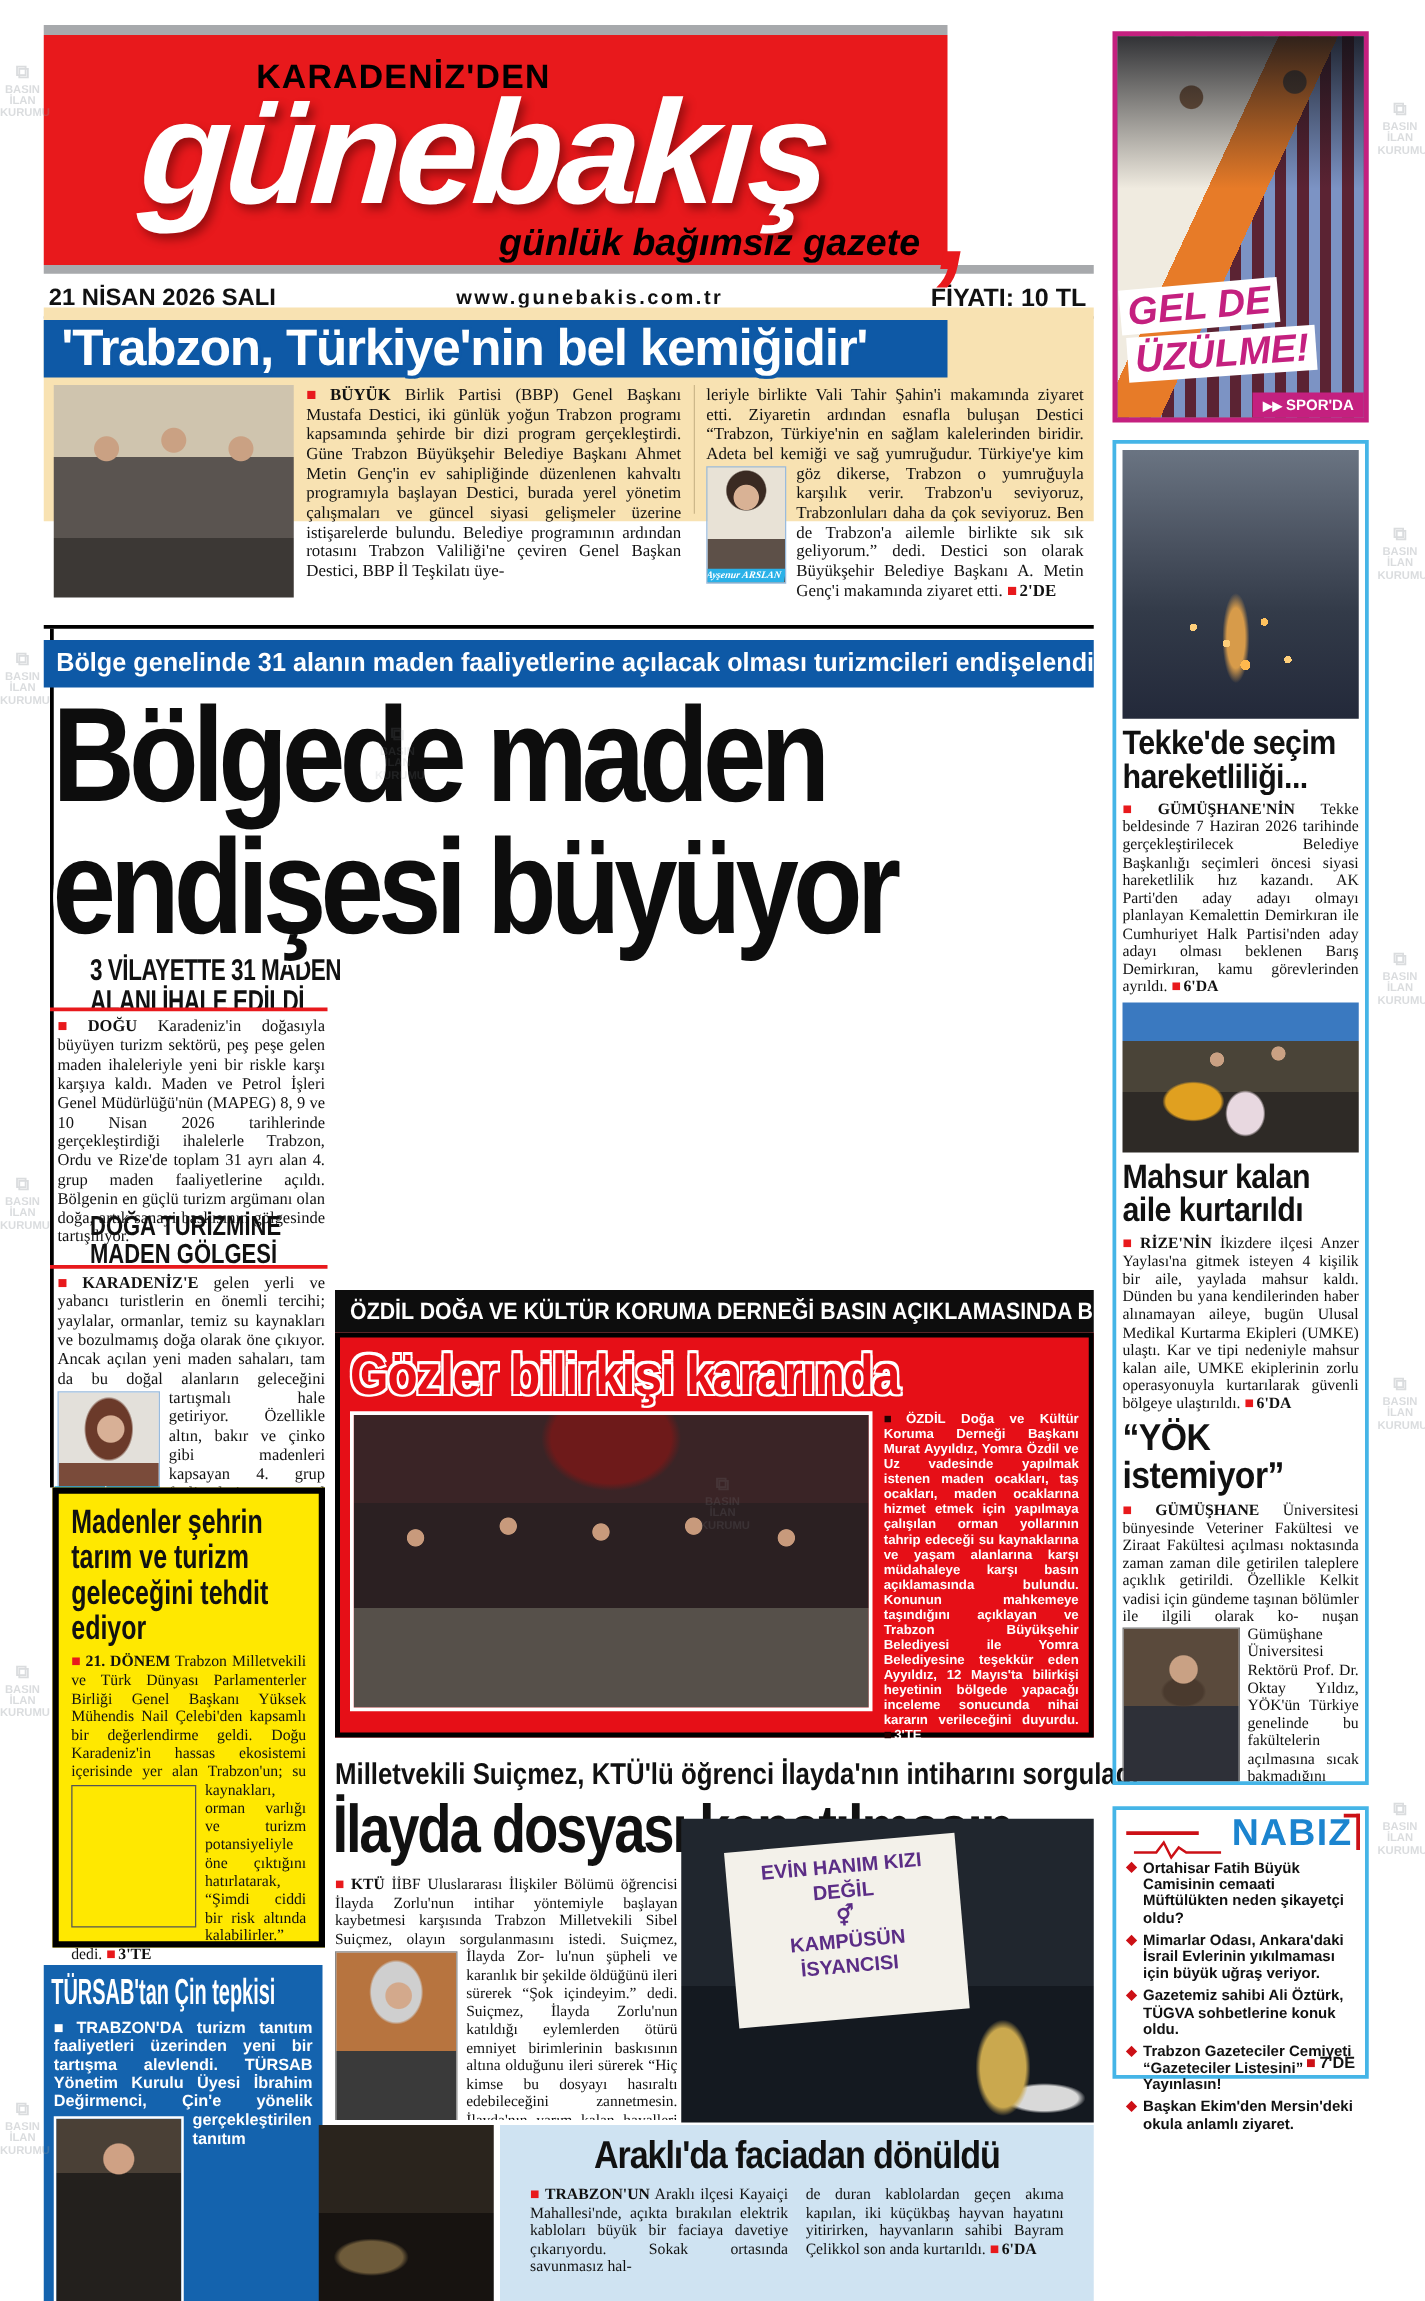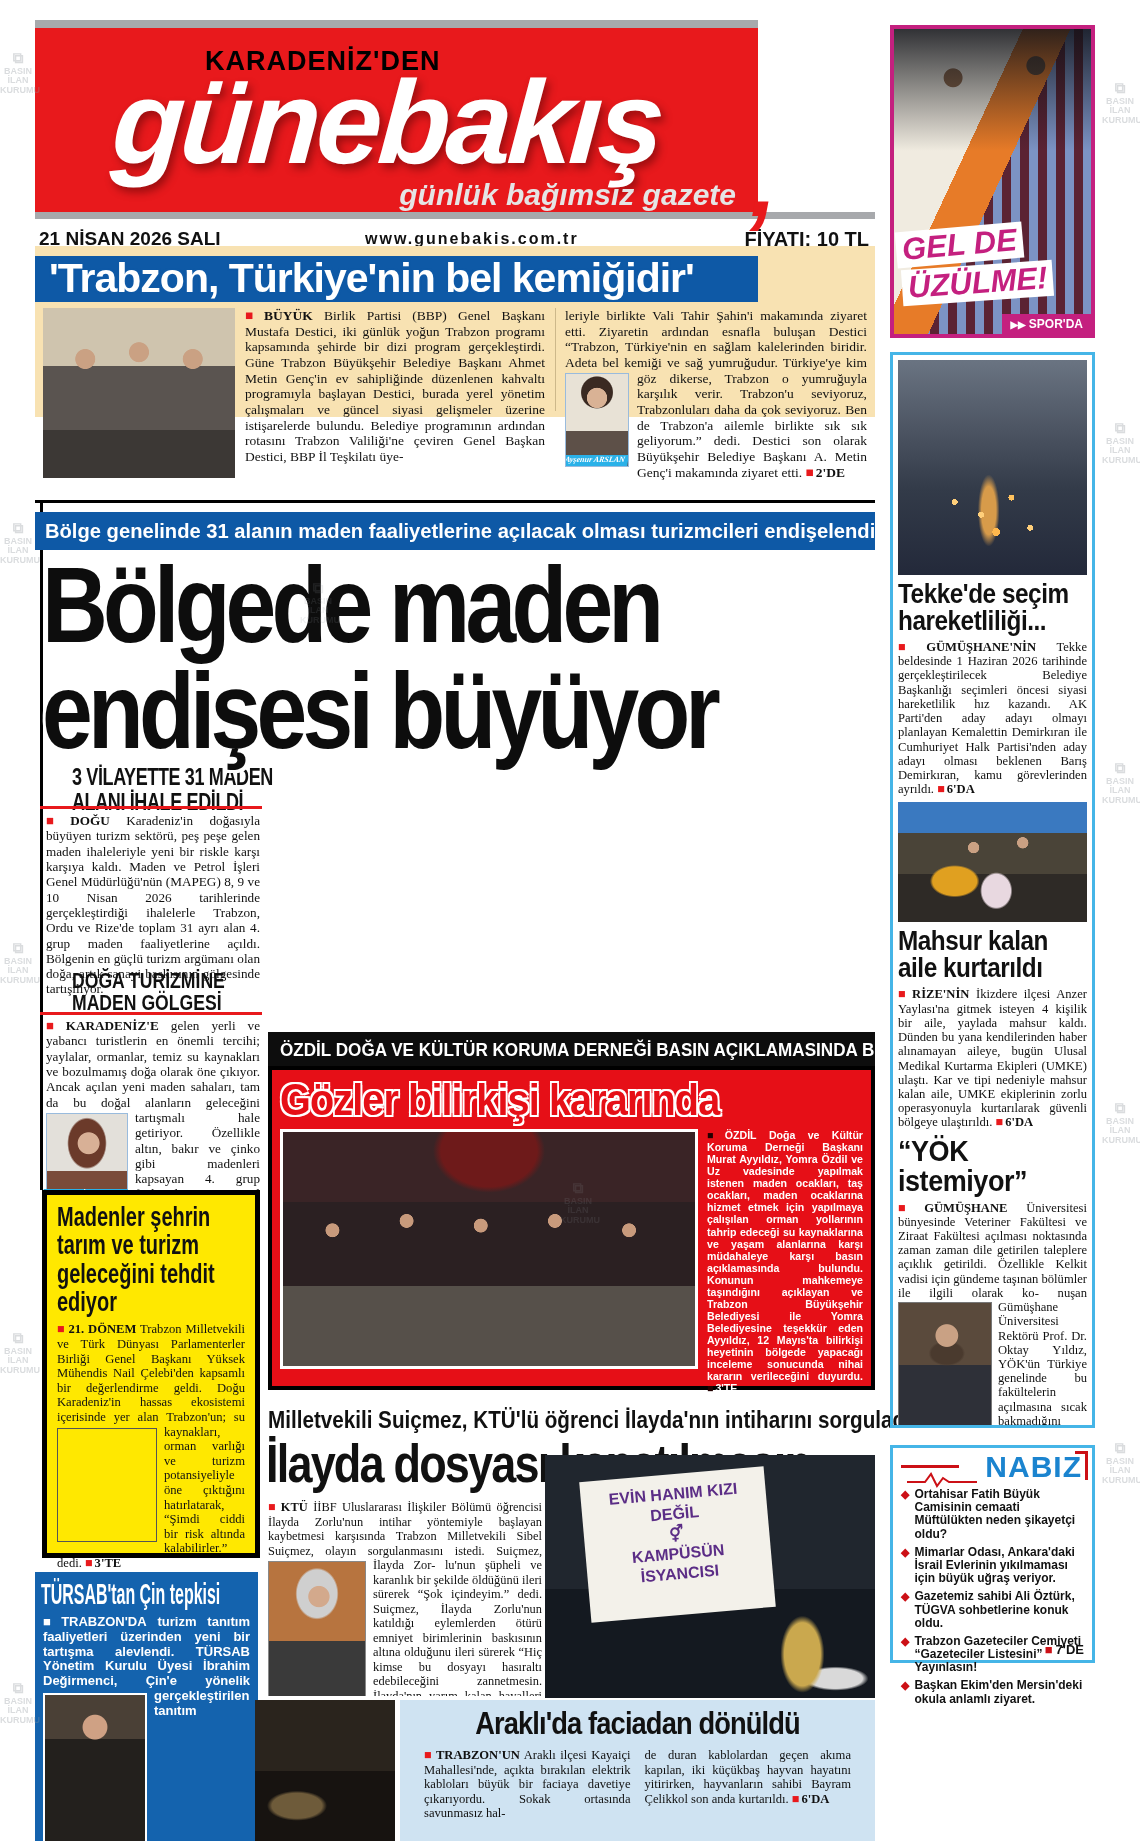--- a/index.html
+++ b/index.html
@@ -20,21 +20,21 @@
   .wm{position:absolute;width:36px;opacity:.32;color:#8e959c;font-size:9px;line-height:1.1;
       text-align:center;font-weight:bold;z-index:40;pointer-events:none;}
   .wm span{display:block;}
   .wm .cube{font-size:15px;}
   
   .topbar{left:35px;top:20px;width:723px;height:8px;background:#a7a9ac;}
   .masthead{left:35px;top:28px;width:723px;height:184px;background:#e8191c;overflow:visible;}
   .mh-kicker{position:absolute;left:170px;top:18px;color:#000000;font-weight:bold;font-size:27px;letter-spacing:1px;}
   .mh-logo{position:absolute;left:78px;top:26px;color:#fff;font-weight:bold;font-style:italic;
            font-size:118px;letter-spacing:-4px;transform:skewX(-4deg);text-shadow:4px 5px 8px rgba(60,0,0,.45);}
-  .mh-tag{position:absolute;right:22px;bottom:0px;color:#e5e5e5;font-weight:bold;font-style:italic;font-size:30px;}
+  .mh-tag{position:absolute;right:22px;bottom:0px;color:#000000;font-weight:bold;font-style:italic;font-size:30px;}
   .mh-comma{left:750px;top:128px;color:#e8191c;font-size:96px;font-weight:bold;font-style:italic;z-index:5;}
   .datebar{left:35px;top:212px;width:840px;height:34px;background:#fff;border-top:7px solid #a7a9ac;
            border-bottom:2px solid #999;}
   .db-date{position:absolute;left:4px;top:9px;font-weight:bold;font-size:19px;}
   .db-url{position:absolute;left:330px;top:11px;font-weight:bold;font-size:16px;letter-spacing:2px;}
   .db-price{position:absolute;right:6px;top:9px;font-weight:bold;font-size:20px;}
   
   .cream{left:35px;top:246px;width:840px;height:171px;background:#f8e2b2;}
   .k1bar{position:absolute;left:0;top:10px;width:723px;height:46px;background:#0e59a6;}
   .k1txt{position:absolute;left:14px;top:9px;font-size:41px;font-weight:bold;color:#fff;white-space:nowrap;
@@ -346,21 +346,21 @@
         <span class="pref"><i>■</i><b>6'DA</b></span>
       </div>
     </div>
   </div>
 
   <div class="abs sidebox">
     <div class="tekkeph ph" style="position:relative;"></div>
     <div class="sb-hl">Tekke'de seçim hareketliliği...</div>
     <div class="sb-body">
       <i class="sq lead-sq">■</i><b>GÜMÜŞHANE'NİN</b>
-      <span>Tekke beldesinde 1 Haziran 2026 tarihinde gerçekleştirilecek Belediye Başkanlığı seçimleri öncesi siyasi hareketlilik hız kazandı. AK Parti'den aday adayı olmayı planlayan Kemalettin Demirkıran ile Cumhuriyet Halk Partisi'nden aday adayı olması beklenen Barış Demirkıran, kamu görevlerinden ayrıldı.</span>
+      <span>Tekke beldesinde 7 Haziran 2026 tarihinde gerçekleştirilecek Belediye Başkanlığı seçimleri öncesi siyasi hareketlilik hız kazandı. AK Parti'den aday adayı olmayı planlayan Kemalettin Demirkıran ile Cumhuriyet Halk Partisi'nden aday adayı olması beklenen Barış Demirkıran, kamu görevlerinden ayrıldı.</span>
       <span class="pref"><i>■</i><b>6'DA</b></span>
     </div>
     <div class="mahsurph ph" style="position:relative;"></div>
     <div class="sb-hl">Mahsur kalan aile kurtarıldı</div>
     <div class="sb-body">
       <i class="sq lead-sq">■</i><b>RİZE'NİN</b>
       <span>İkizdere ilçesi Anzer Yaylası'na gitmek isteyen 4 kişilik bir aile, yaylada mahsur kaldı. Dünden bu yana kendilerinden haber alınamayan aileye, bugün Ulusal Medikal Kurtarma Ekipleri (UMKE) ulaştı. Kar ve tipi nedeniyle mahsur kalan aile, UMKE ekiplerinin zorlu operasyonuyla kurtarılarak güvenli bölgeye ulaştırıldı.</span>
       <span class="pref"><i>■</i><b>6'DA</b></span>
     </div>
     <div class="sb-hl" style="font-size:30px;">“YÖK istemiyor”</div>

